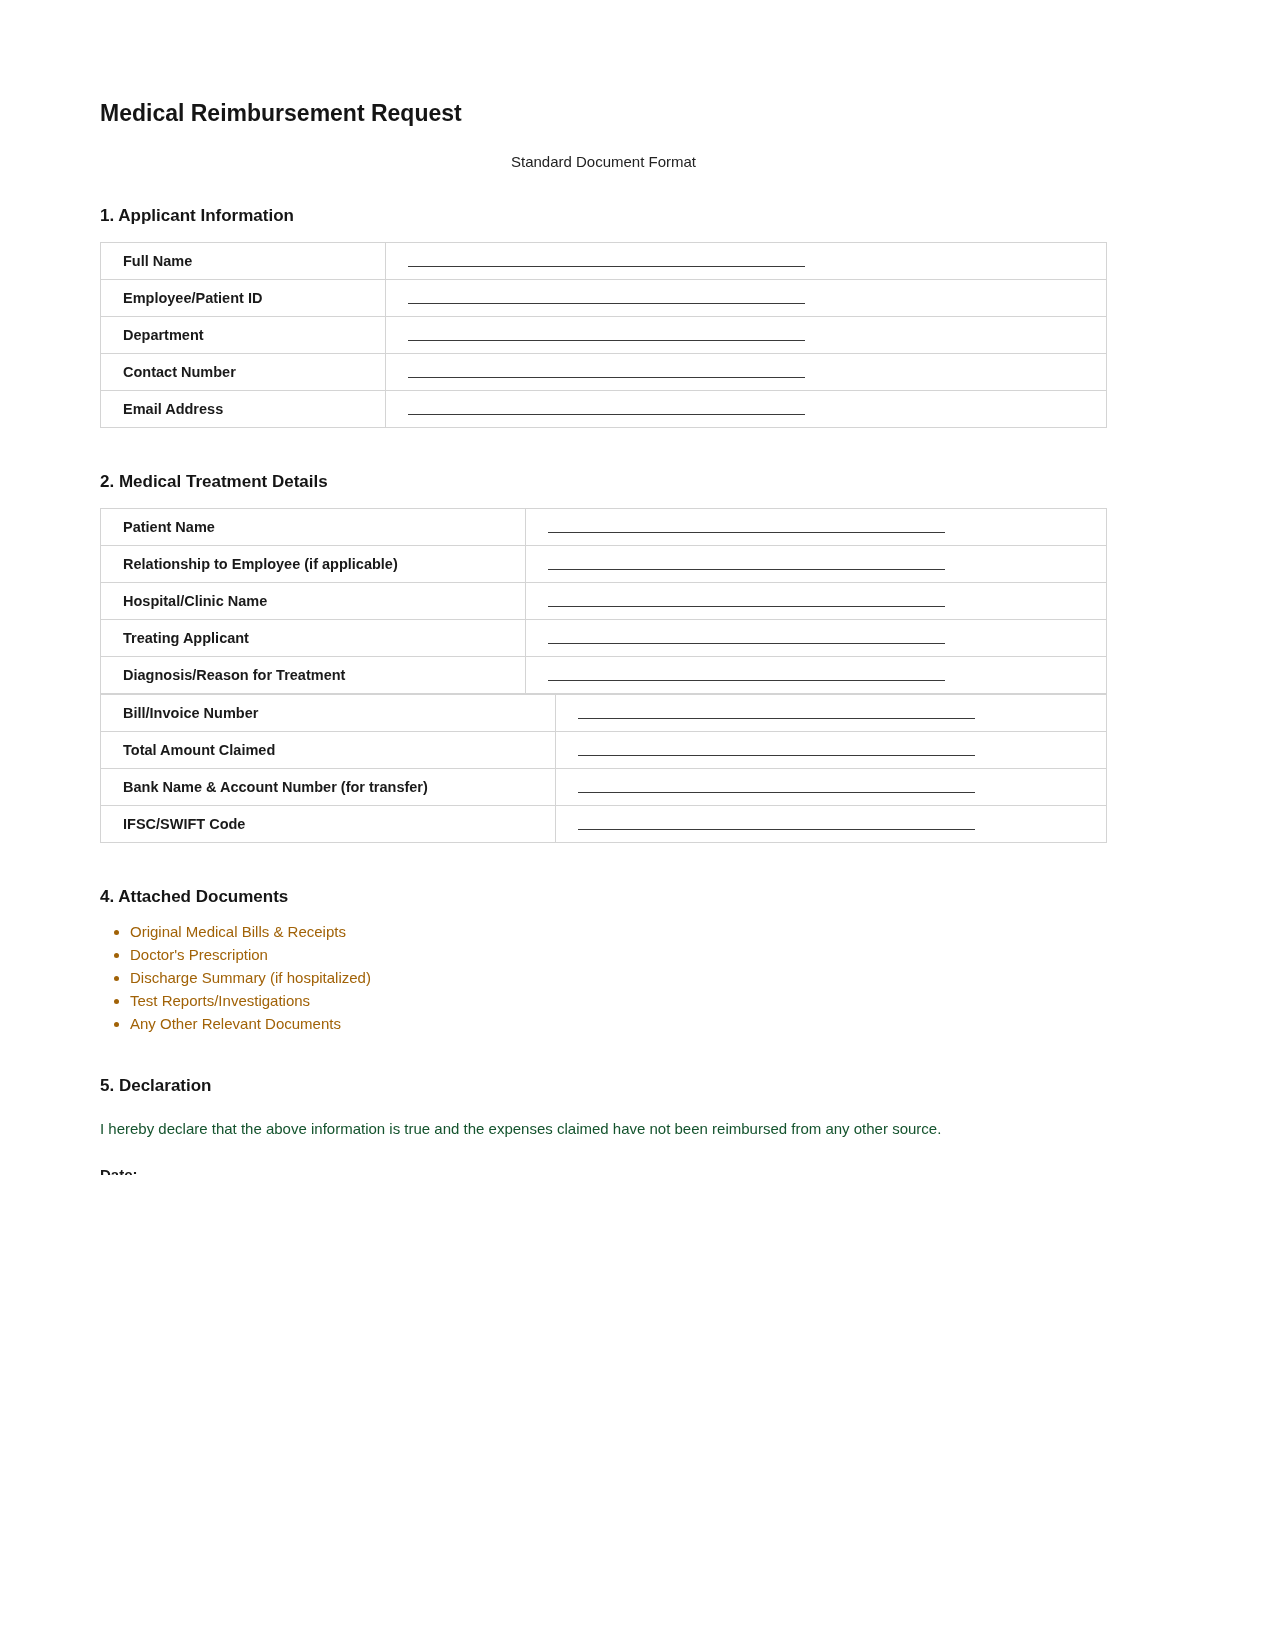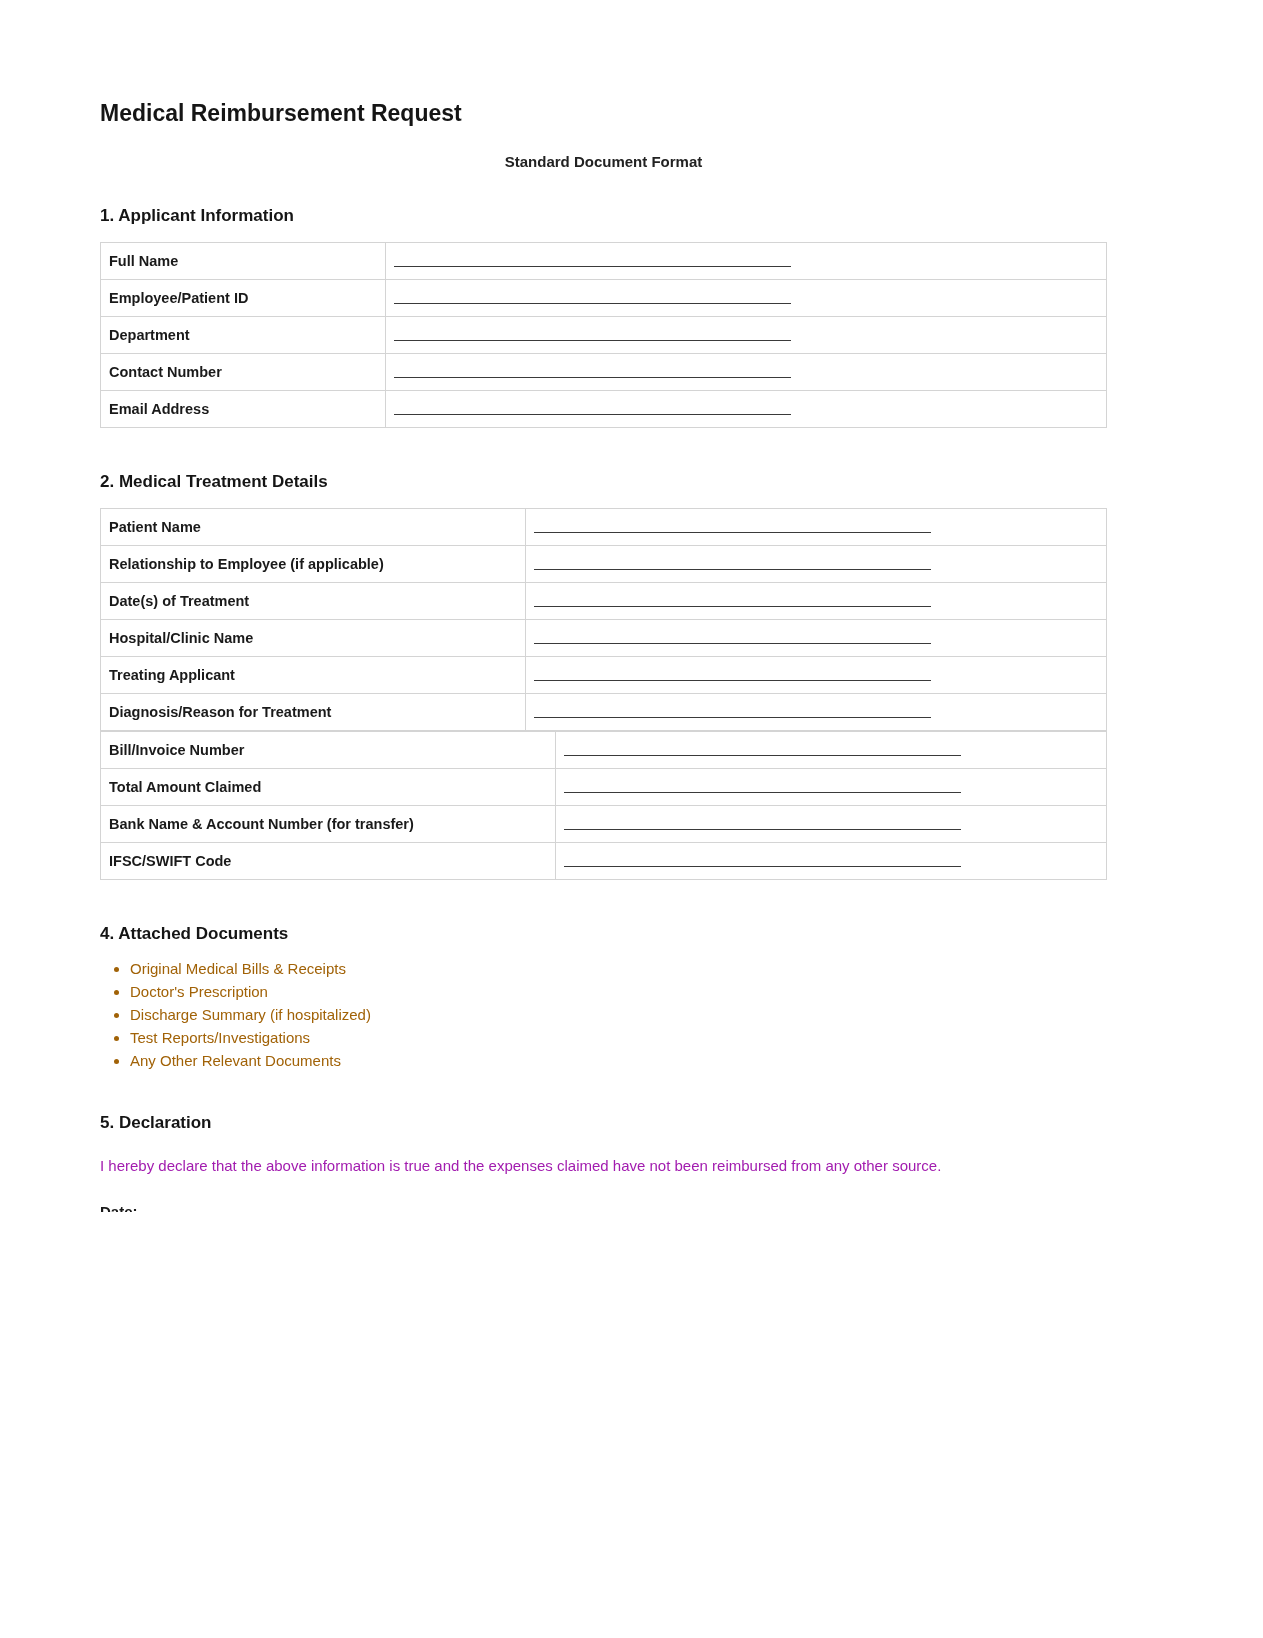--- a/index.html
+++ b/index.html
@@ -20,39 +20,39 @@
   }
   .title {
     margin: 0 0 26px 0;
     font-size: 23px;
     font-weight: bold;
     color: #151515;
   }
   .subtitle {
     margin: 10px 0 36px 0;
     font-size: 15px;
-    font-weight: bold;
+    font-weight: normal;
     text-align: center;
     color: #222222;
   }
   .section-heading {
     font-size: 17px;
     font-weight: bold;
     color: #151515;
     margin: 44px 0 16px 0;
   }
   .section-heading.first { margin-top: 16px; }
   table.form-table {
     width: 100%;
     border-collapse: collapse;
     table-layout: fixed;
   }
   table.form-table td {
     border: 1px solid #d4d4d4;
-    padding: 9px 8px;
+    padding: 9px 22px;
     font-size: 14.5px;
     vertical-align: middle;
     height: 37px;
   }
   td.label-cell {
     font-weight: bold;
     color: #1a1a1a;
   }
   table.t1 td.label-cell { width: 285px; }
   table.t2 td.label-cell { width: 425px; }
@@ -70,21 +70,21 @@
     padding-left: 30px;
   }
   ul.doc-list li {
     font-size: 15px;
     margin-bottom: 6px;
     color: #a16207;
   }
   .declaration-text {
     margin: 22px 0 0 0;
     font-size: 15px;
-    color: #a21caf;
+    color: #14532d;
     line-height: 1.45;
   }
   .date-clip {
     margin-top: 26px;
     height: 9px;
     overflow: hidden;
   }
   .date-label {
     font-size: 15px;
     font-weight: bold;
@@ -131,24 +131,20 @@
       <tbody>
         <tr>
           <td class="label-cell">Patient Name</td>
           <td class="value-cell"><span class="blank-line"></span></td>
         </tr>
         <tr>
           <td class="label-cell">Relationship to Employee (if applicable)</td>
           <td class="value-cell"><span class="blank-line"></span></td>
         </tr>
         <tr>
-          <td class="label-cell">Date(s) of Treatment</td>
-          <td class="value-cell"><span class="blank-line"></span></td>
-        </tr>
-        <tr>
           <td class="label-cell">Hospital/Clinic Name</td>
           <td class="value-cell"><span class="blank-line"></span></td>
         </tr>
         <tr>
           <td class="label-cell">Treating Applicant</td>
           <td class="value-cell"><span class="blank-line"></span></td>
         </tr>
         <tr>
           <td class="label-cell">Diagnosis/Reason for Treatment</td>
           <td class="value-cell"><span class="blank-line"></span></td>

